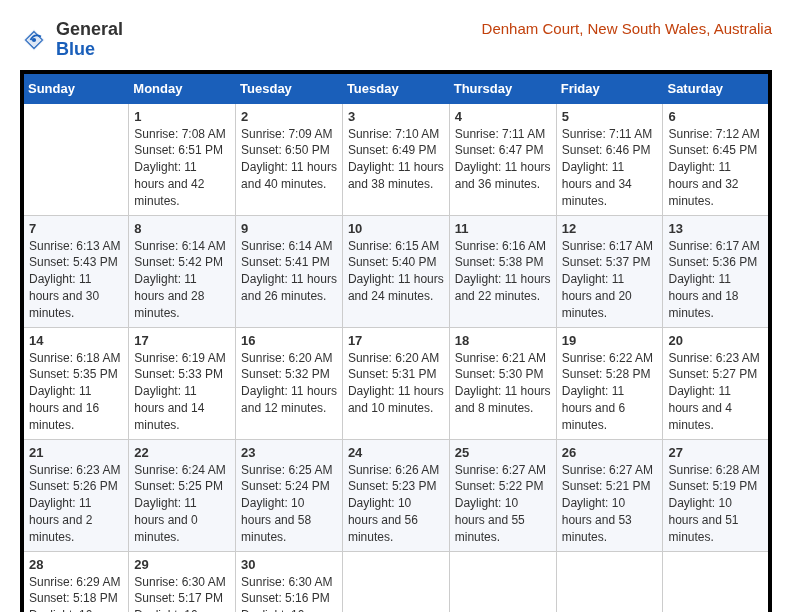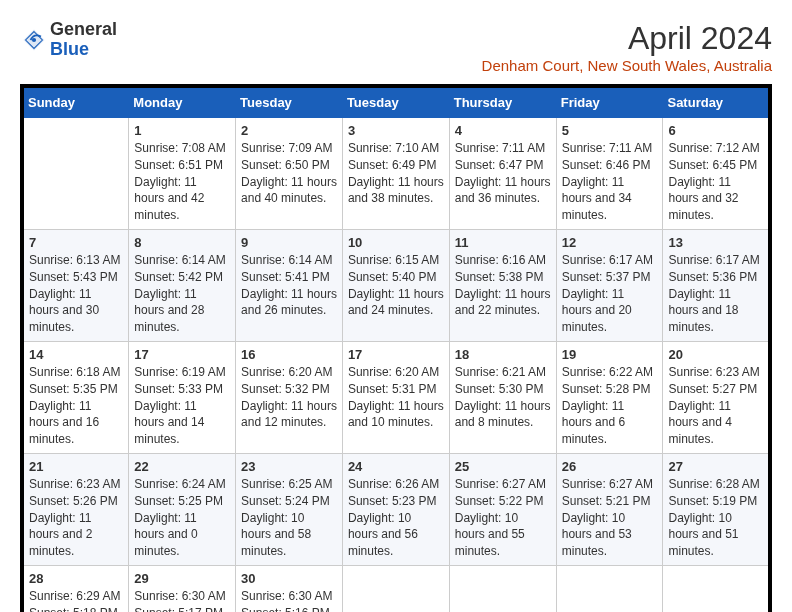--- a/index.html
+++ b/index.html
@@ -12,21 +12,21 @@
     }
     .header {
       display: flex;
       justify-content: space-between;
       align-items: flex-start;
       margin-bottom: 10px;
     }
     .logo {
       display: flex;
       align-items: center;
-      gap: 2px;
+      gap: 8px;
     }
     .logo-text {
       font-size: 18px;
       font-weight: bold;
       line-height: 1.1;
     }
     .logo-general { color: #333; }
     .logo-blue { color: #1a5fba; }
     .logo-icon {
       width: 28px;
@@ -94,21 +94,20 @@
       <polygon points="20,8 32,20 20,32 8,20" fill="none" stroke="#1a5fba" stroke-width="1.5"></polygon>
       <path d="M15,20 Q20,10 30,15" stroke="#1a5fba" stroke-width="2.5" fill="none"></path>
       <circle cx="20" cy="20" r="3" fill="#1a5fba"></circle>
     </svg>
     <div class="logo-text">
       <span class="logo-general">General</span><br>
       <span class="logo-blue">Blue</span>
     </div>
   </div>
   <div class="title-block">
-    <h1>April 2024</h1>
     <h2>Denham Court, New South Wales, Australia</h2>
   </div>
 </div>
 
 <table class="calendar">
   <thead>
     <tr id="header-row">
         <th>Sunday</th>
         <th>Monday</th>
         <th>Tuesday</th>

